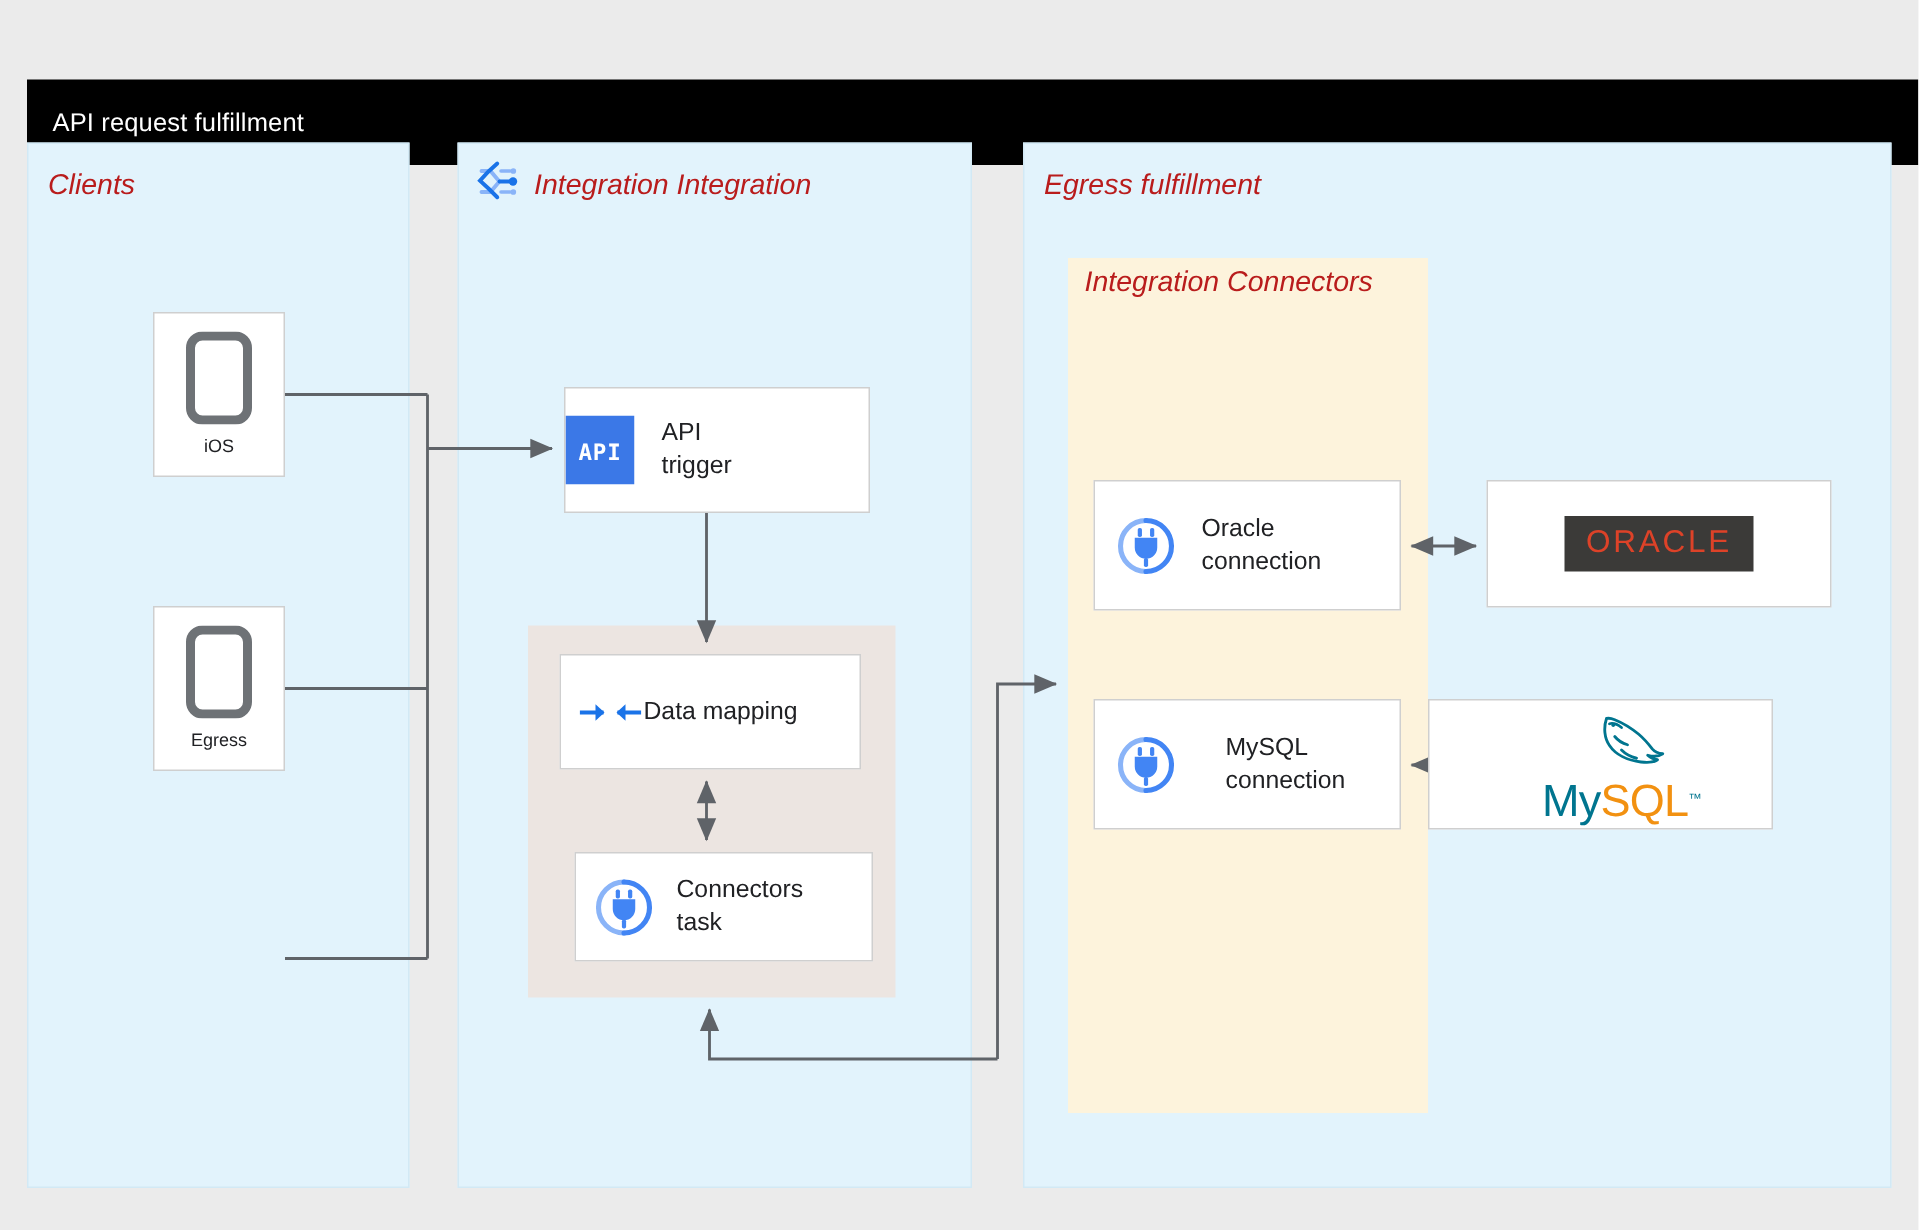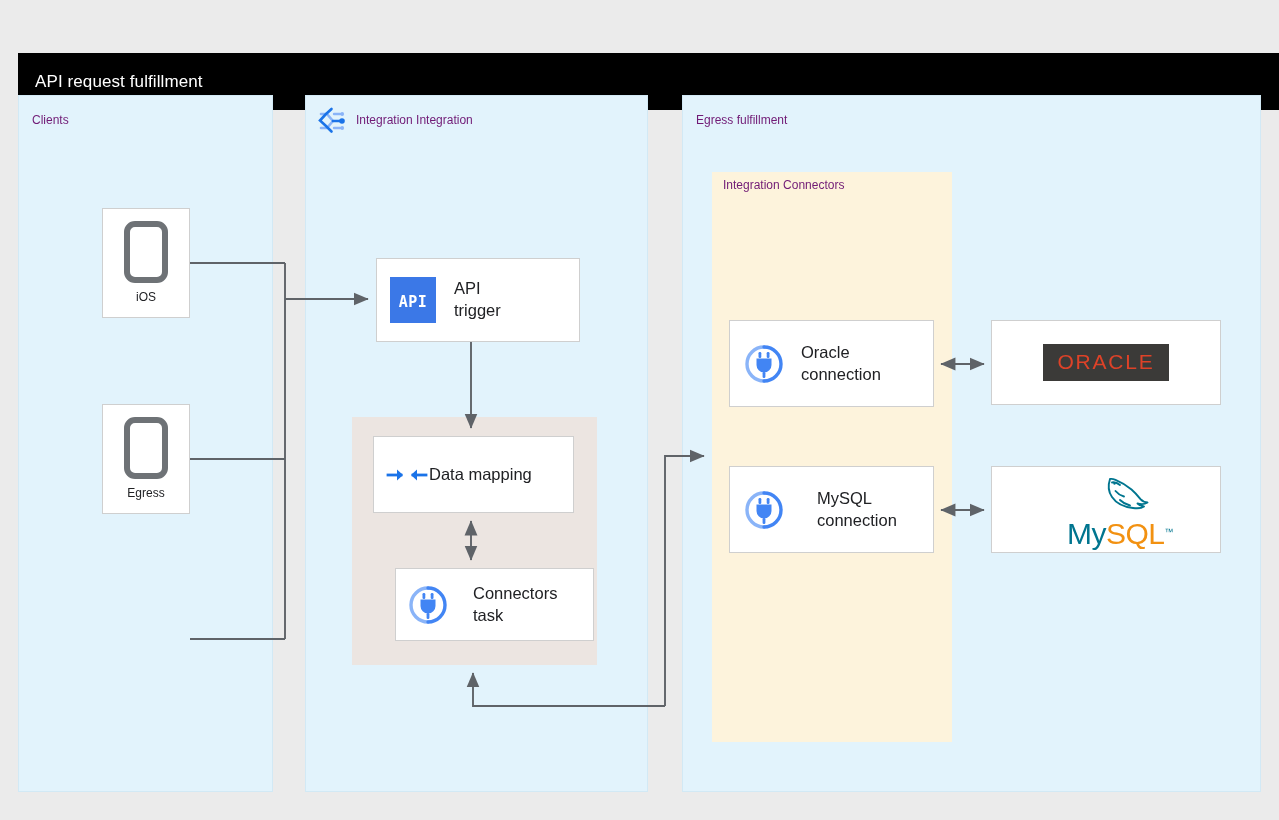--- a/index.html
+++ b/index.html
@@ -41,23 +41,24 @@
 
   
   .panel {
     position: absolute;
     background: #e2f3fc;
     border: 1px solid #d2e9f5;
     box-sizing: border-box;
   }
   .panel-label {
     position: absolute;
-    font-size: 12px;
-    color: #701a75;
+    font-size: 19px;
+    color: #b91c1c;
     white-space: nowrap;
+    font-style: italic;
   }
 
   #panel-clients   { left: 18px;  top: 95px; width: 255px; height: 697px; }
   #panel-appint    { left: 305px; top: 95px; width: 343px; height: 697px; }
   #panel-egress    { left: 682px; top: 95px; width: 579px; height: 697px; }
 
   #label-clients { left: 32px;  top: 113px; }
   #label-appint  { left: 356px; top: 113px; }
   #label-egress  { left: 696px; top: 113px; }
 
@@ -129,49 +130,49 @@
     text-align: center;
     margin-top: 7px;
   }
   #node-ios     { left: 102px; top: 208px; }
   #node-android { left: 102px; top: 404px; }
   #node-web     { left: 102px; top: 584px; }
 
   
   #node-api-trigger {
     left: 376px; top: 258px; width: 204px; height: 84px;
-    padding-left: 13px; gap: 18px;
+    padding-left: 0; gap: 18px;
   }
   
   #node-data-mapping {
     left: 373px; top: 436px; width: 201px; height: 77px;
     padding-left: 11px; 
   }
   
   #node-connectors-task {
-    left: 395px; top: 568px; width: 199px; height: 73px;
-    padding-left: 11px; gap: 24px;
+    left: 383px; top: 568px; width: 199px; height: 73px;
+    padding-left: 11px; gap: 14px;
   }
   
   #node-oracle-conn {
     left: 729px; top: 320px; width: 205px; height: 87px;
     padding-left: 13px; gap: 16px;
   }
   
   #node-mysql-conn {
     left: 729px; top: 466px; width: 205px; height: 87px;
     padding-left: 13px; gap: 32px;
   }
   
   #node-oracle-logo {
     left: 991px; top: 320px; width: 230px; height: 85px;
     justify-content: center;
   }
   #node-mysql-logo {
-    left: 991px; top: 466px; width: 230px; height: 87px;
+    left: 952px; top: 466px; width: 230px; height: 87px;
     justify-content: center;
     padding-left: 28px;
   }
 
   
   .oracle-mark {
     background: #3b3a38;
     padding: 7px 14px 8px 14px;
     display: inline-block;
   }

